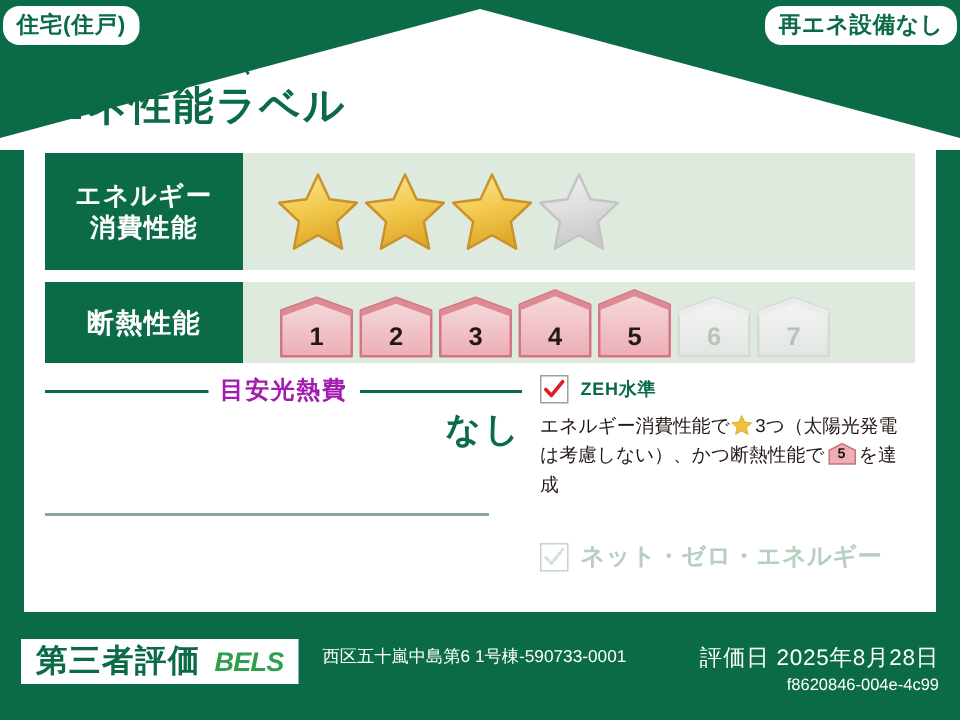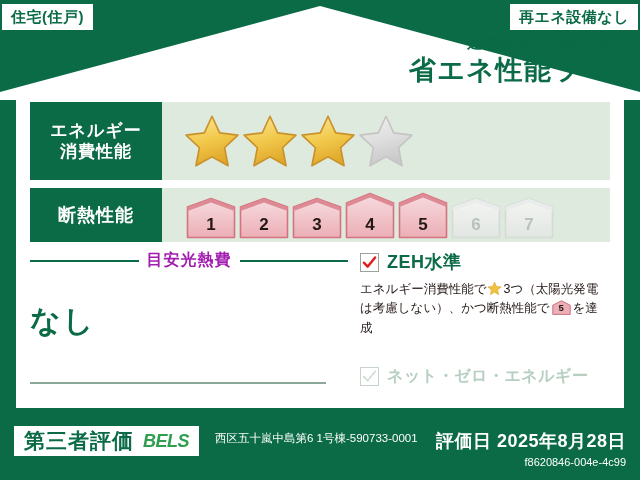--- a/index.html
+++ b/index.html
@@ -22,20 +22,21 @@
     position: absolute;
     top: 4px;
     background: #ffffff;
     color: #0a6b46;
     font-weight: bold;
     font-size: 15px;
     letter-spacing: 0.5px;
     padding: 5px 9px 6px 9px;
     line-height: 1;
     white-space: nowrap;
+    border-radius: 11px;
   }
   .corner-badge.left  { left: 2px; }
   .corner-badge.right { right: 2px; }
 
   
   .roof-wrap {
     position: absolute;
     top: 0;
     left: 0;
     width: 640px;
@@ -45,38 +46,37 @@
     position: absolute;
     top: 0; left: 0;
     width: 640px;
     height: 100px;
   }
   .title-block {
     position: absolute;
     top: 36px;
     left: 0;
     width: 640px;
-    text-align: right;
+    text-align: left;
     z-index: 4;
   }
   .title-sub {
     color: #0a6b46;
     font-size: 14.5px;
     font-weight: bold;
     letter-spacing: 1px;
     line-height: 1.1;
   }
   .title-main {
     color: #0a6b46;
     font-size: 27px;
     font-weight: bold;
     letter-spacing: 1.5px;
     line-height: 1.25;
     margin-top: 2px;
-    padding-left: 22px;
   }
 
   
   .card {
     position: absolute;
     left: 16px;
     top: 88px;
     width: 608px;
     height: 320px;
     background: #ffffff;
@@ -159,25 +159,24 @@
     font-size: 16px;
     letter-spacing: 1px;
     white-space: nowrap;
   }
   .cost-head .rule {
     flex: 1 1 auto;
     height: 2px;
     background: #0a6b46;
   }
   .cost-value {
-    text-align: left;
+    text-align: right;
     color: #0a6b46;
     font-weight: bold;
-    font-size: 30px;
-    margin-top: 30px;
+    font-size: 23px;
     letter-spacing: 2px;
   }
   .cost-underline {
     margin-top: 40px;
     height: 2px;
     background: #8aa79a;
     width: 296px;
   }
 
   
@@ -187,21 +186,21 @@
     border: 1.6px solid #9aa39c;
     background: #ffffff;
     box-sizing: border-box;
     position: relative;
     flex: 0 0 19px;
   }
   .chk svg { position: absolute; left: 1px; top: 1px; width: 15px; height: 15px; }
   .zeh-title {
     color: #0a6b46;
     font-weight: bold;
-    font-size: 18px;
+    font-size: 12px;
     letter-spacing: 0.5px;
   }
   .zeh-desc {
     margin-top: 6px;
     font-size: 12.5px;
     line-height: 1.55;
     color: #231815;
     letter-spacing: 0px;
   }
   .inline-star { display: inline-block; vertical-align: -3px; width: 15px; height: 15px; margin: 0 1px; }
@@ -268,21 +267,21 @@
     font-size: 11.5px;
     line-height: 1.45;
   }
   .eval {
     position: absolute;
     right: 14px;
     top: 9px;
     text-align: right;
     color: #ffffff;
   }
-  .eval .eval-date { font-size: 18px; font-weight: bold; letter-spacing: 0.5px; white-space: nowrap; }
+  .eval .eval-date { font-size: 15px; font-weight: normal; letter-spacing: 0.5px; white-space: nowrap; }
   .eval .eval-id   { font-size: 11px; margin-top: 3px; letter-spacing: 0px; }
 </style>
 </head>
 <body>
 
 <div id="label-root">
 
   <div class="roof-wrap">
     <svg class="roof-shape" viewBox="0 0 640 100" preserveAspectRatio="none">
       <polygon points="320,6 640,92 640,100 0,100 0,92" fill="#ffffff"></polygon>

